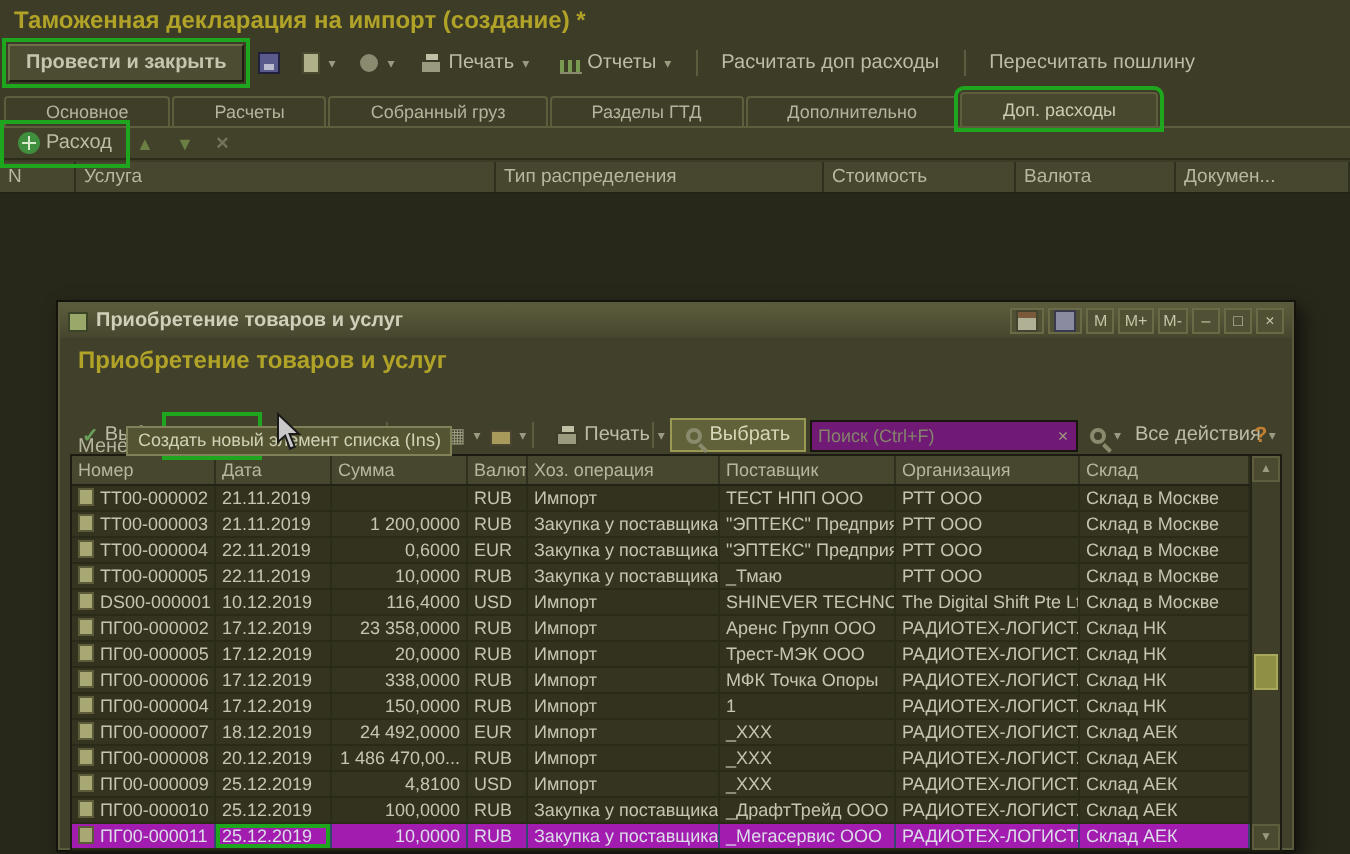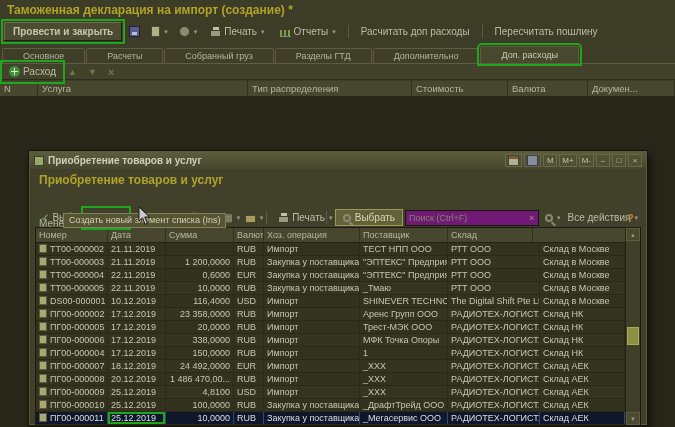--- a/index.html
+++ b/index.html
@@ -73,21 +73,21 @@
   .search input::placeholder { color:#84846c; }
   .clr { width:13px; height:13px; background:transparent; border:none; color:#9a9a80; font-size:9px; padding:0; font-family:inherit; }
   
   .grid { position:absolute; left:6px; top:76px; width:606px; height:199px; border:1px solid #1b1b11; background:#30301e; display:flex; }
   .gleft { width:589px; overflow:hidden; }
   .ghead { height:15px; display:flex; background:#474730; border-bottom:1px solid #222216; }
   .gh { font-size:9px; line-height:14px; padding:0 3px; border-right:1px solid #30301f; color:#b7b79e; overflow:hidden; white-space:nowrap; flex:none; }
   .gc0{width:72px}.gc1{width:58px}.gc2{width:68px}.gc3{width:30px}.gc4{width:96px}.gc5{width:88px}.gc6{width:92px}.gc7{width:85px}
   .trow { display:flex; height:13px; background:#32321f; border-bottom:1px solid #2a2a19; }
   .trow:nth-child(even) { background:#343421; }
-  .trow.selected { background:#0f172a; }
+  .trow.selected { background:#a21caf; }
   .tcell { font-size:9px; line-height:12px; padding:0 3px; border-right:1px solid #2b2b1a; overflow:hidden; white-space:nowrap; color:#c6c6b0; flex:none; }
   .trow.selected .tcell { color:#dcdce8; border-right-color:#35476f; }
   .a-right { text-align:right; }
   .annot-cell { box-shadow:inset 0 0 0 2px #1fa61f; }
   .doc-dot { display:inline-block; width:8px; height:9px; background:#a8a874; border:1px solid #5c5c3a; margin-right:3px; vertical-align:-1px; }
   .vscroll { width:15px; background:#3e3e29; border-left:1px solid #232316; position:relative; flex:none; }
   .sarr { position:absolute; left:0; right:0; height:13px; font-size:6px; text-align:center; line-height:13px; color:#9a9a7e; background:#4a4a30; border:1px solid #5e5e3e; }
   .sarr.t { top:0; } .sarr.b { bottom:0; }
   .sthumb { position:absolute; left:1px; right:1px; top:99px; height:18px; background:#8f8f46; border:1px solid #a8a85a; }
   .tooltip {
@@ -282,20 +282,21 @@
 
     <div class="grid">
       <div class="gleft">
         <div class="ghead">
           <div class="gh gc0">Номер</div>
           <div class="gh gc1">Дата</div>
           <div class="gh gc2">Сумма</div>
           <div class="gh gc3">Валюта</div>
           <div class="gh gc4">Хоз. операция</div>
           <div class="gh gc5">Поставщик</div>
+          <div class="gh gc6">Организация</div>
           <div class="gh gc7">Склад</div>
         </div>
         <div class="gbody">
             <div class="trow">
               <div class="tcell gc0"><span class="doc-dot"></span>ТТ00-000002</div>
               <div class="tcell gc1">21.11.2019</div>
               <div class="tcell gc2 a-right"></div>
               <div class="tcell gc3">RUB</div>
               <div class="tcell gc4">Импорт</div>
               <div class="tcell gc5">ТЕСТ НПП ООО</div>

